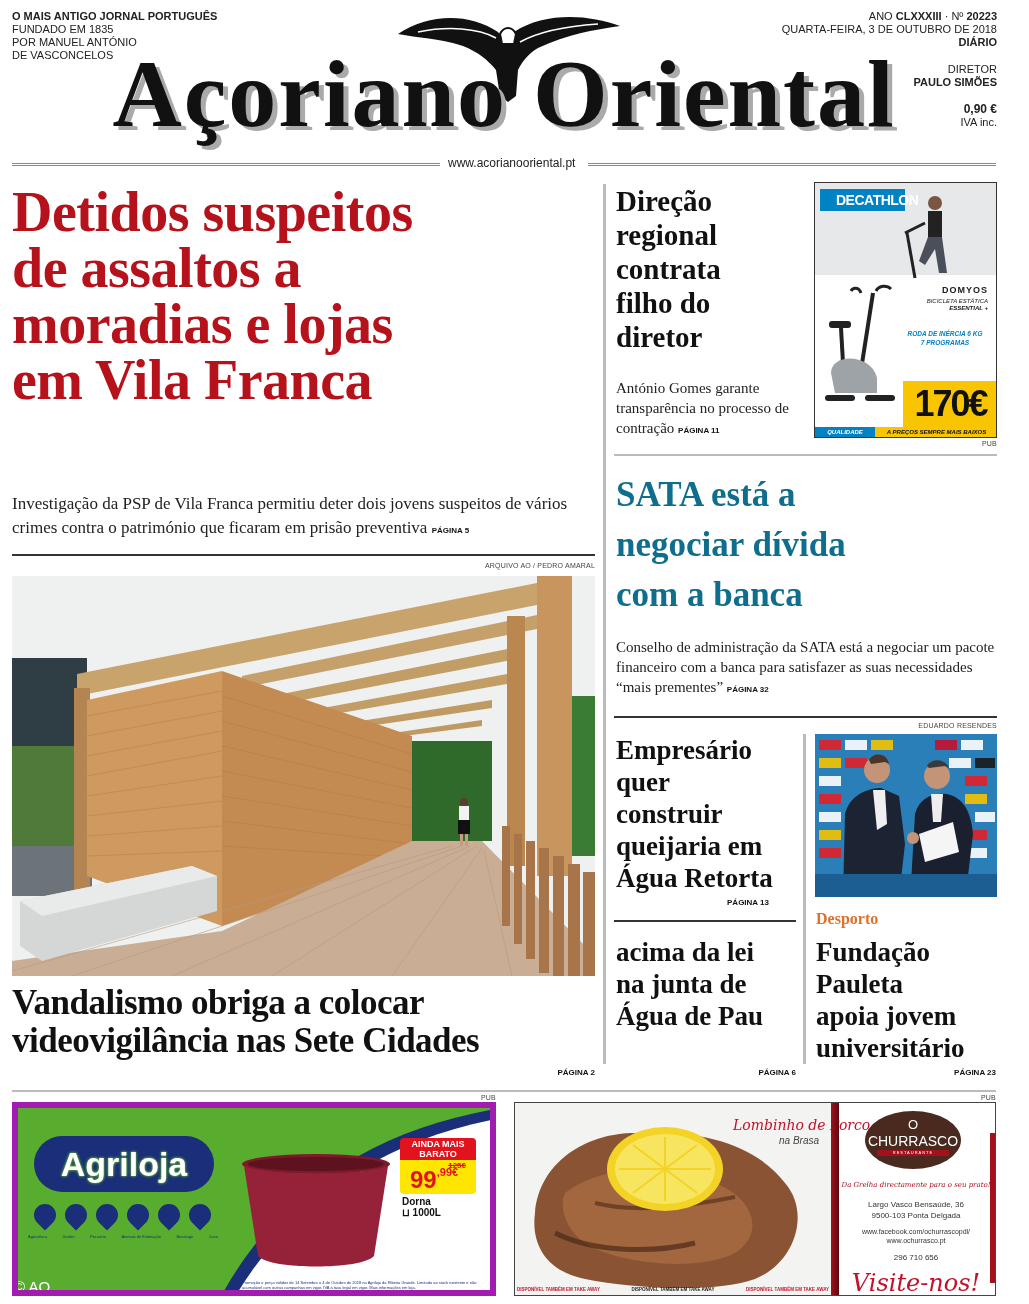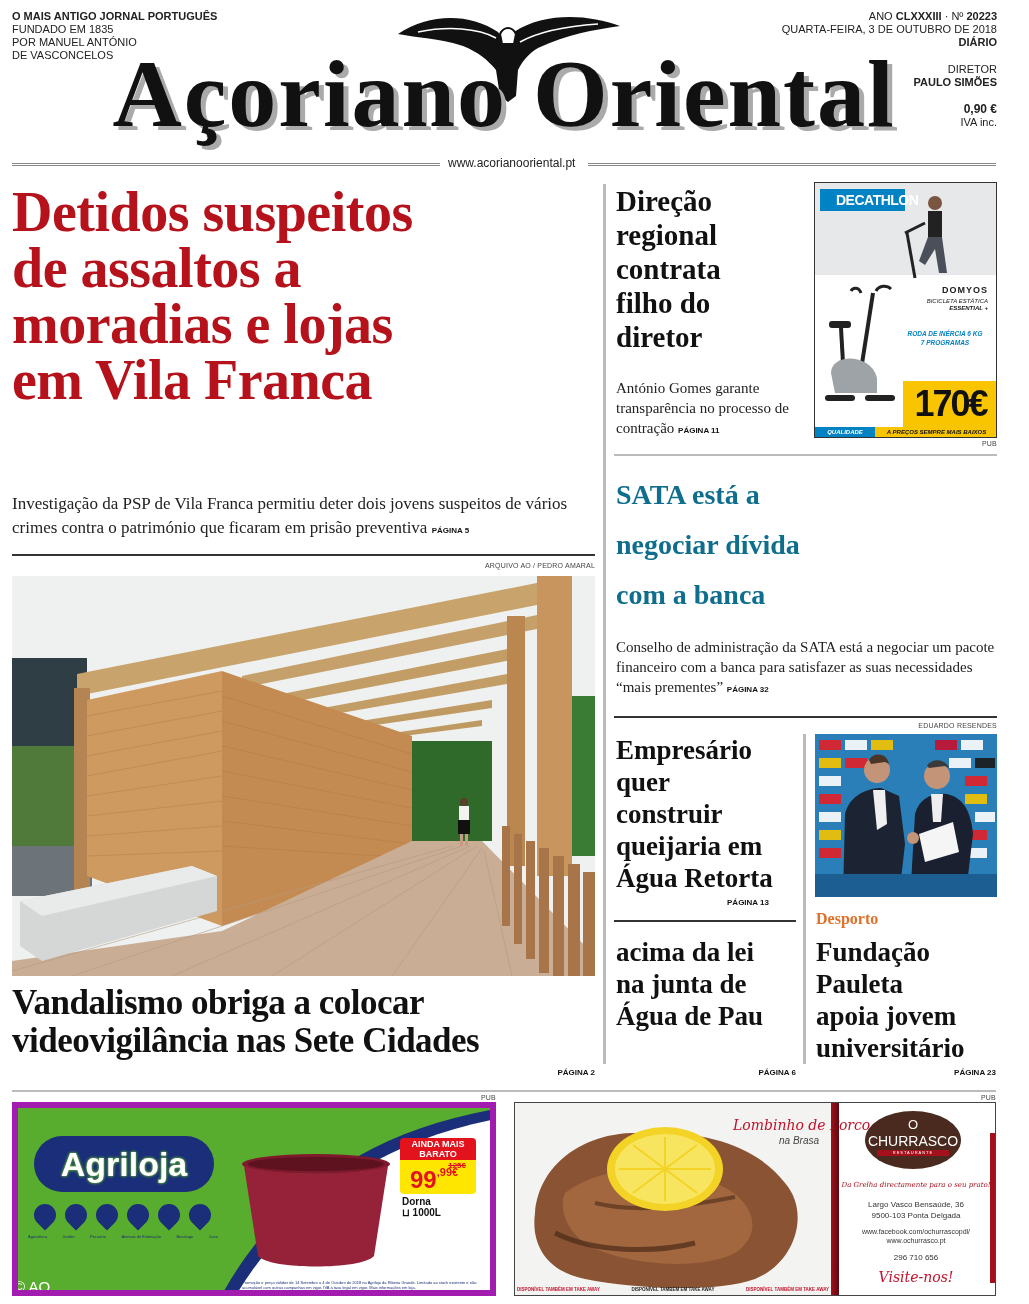--- a/index.html
+++ b/index.html
@@ -34,21 +34,21 @@
   .credit { font-size: 7px; color: #444; text-align: right; letter-spacing: 0.2px; }
 
   .photo-main { left: 12px; top: 576px; width: 583px; height: 400px; overflow: hidden; background: #f4f6f4; }
 
   .vand-h { left: 12px; top: 984px; width: 590px; font-size: 35px; line-height: 38px; font-weight: bold; color: #111; letter-spacing: -0.5px; }
 
   .side-h { font-weight: bold; color: #111; }
   .h-dir { left: 616px; top: 184px; width: 185px; font-size: 29px; line-height: 34px; }
   .sub-dir { left: 616px; top: 378px; width: 190px; font-size: 15px; line-height: 20px; color: #222; }
 
-  .sata-h { left: 616px; top: 470px; width: 380px; font-size: 28px; line-height: 50px; color: #0f6e8e; font-weight: bold; }
+  .sata-h { left: 616px; top: 470px; width: 380px; font-size: 35px; line-height: 50px; color: #0f6e8e; font-weight: bold; }
   .sata-sub { left: 616px; top: 637px; width: 380px; font-size: 15px; line-height: 20px; color: #222; }
 
   .emp-h { left: 616px; top: 734px; width: 185px; font-size: 27px; line-height: 32px; }
   .pag-h { left: 616px; top: 936px; width: 185px; font-size: 27px; line-height: 32px; }
   .fund-h { left: 816px; top: 936px; width: 185px; font-size: 27px; line-height: 32px; }
   .desporto { left: 816px; top: 910px; font-size: 16px; font-weight: bold; color: #e0712a; }
 
   .photo-signing { left: 815px; top: 734px; width: 182px; height: 163px; overflow: hidden; }
 
   
@@ -407,19 +407,19 @@
   <div style="position:absolute;left:326px;top:78px;width:150px;text-align:center;font-size:7px;font-style:italic;color:#a4101c;font-family:'DejaVu Serif',serif;">Da Grelha directamente para o seu prato!</div>
   <div style="position:absolute;left:326px;top:96px;width:150px;text-align:center;font-size:8px;line-height:11px;color:#333;">
     <div>Largo Vasco Bensaúde, 36</div>
     <div>9500-103 Ponta Delgada</div>
   </div>
   <div style="position:absolute;left:326px;top:124px;width:150px;text-align:center;font-size:7px;line-height:9px;color:#333;">
     <div>www.facebook.com/ochurrascopdl/</div>
     <div>www.ochurrasco.pt</div>
   </div>
   <div style="position:absolute;left:326px;top:150px;width:150px;text-align:center;font-size:8px;color:#333;">296 710 656</div>
-  <div style="position:absolute;left:326px;top:166px;width:150px;text-align:center;font-size:14px;font-style:italic;color:#c1122c;font-family:'DejaVu Serif',serif;">Visite-nos!</div>
+  <div style="position:absolute;left:326px;top:166px;width:150px;text-align:center;font-size:24px;font-style:italic;color:#c1122c;font-family:'DejaVu Serif',serif;">Visite-nos!</div>
   <div style="position:absolute;left:2px;top:184px;width:312px;display:flex;justify-content:space-between;font-size:4.5px;font-weight:bold;">
     <span style="color:#c1122c;">DISPONÍVEL TAMBÉM EM TAKE AWAY</span>
     <span style="color:#222;">DISPONÍVEL TAMBÉM EM TAKE AWAY</span>
     <span style="color:#c1122c;">DISPONÍVEL TAMBÉM EM TAKE AWAY</span>
   </div>
 </div>
 
 </body></html>

